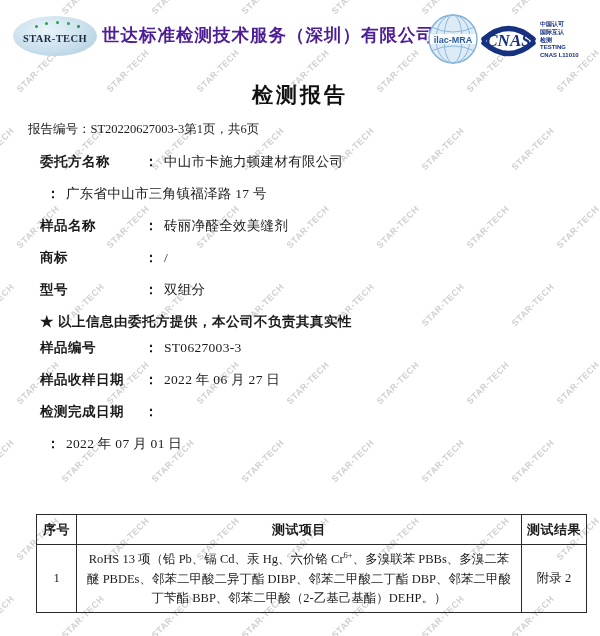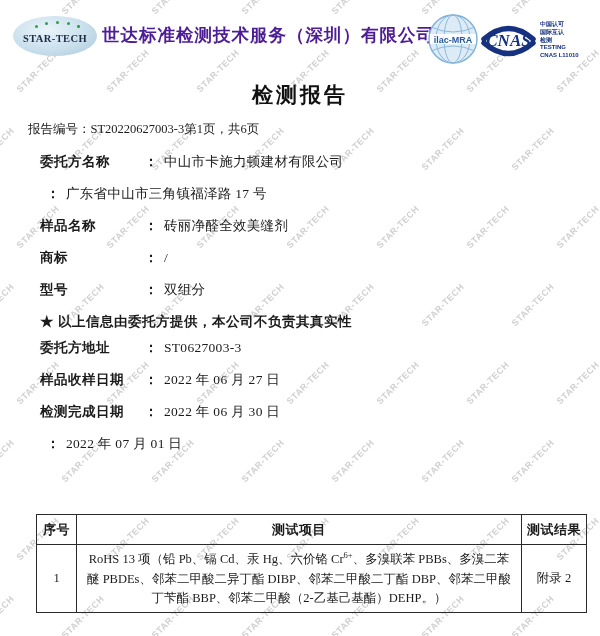--- a/index.html
+++ b/index.html
@@ -290,33 +290,32 @@
       </div>
       <div class="info-row">
         <span class="info-label">型号</span>
         <span class="info-colon">：</span>
         <span class="info-value">双组分</span>
       </div>
 
       <div class="star-note">★ 以上信息由委托方提供，本公司不负责其真实性</div>
 
       <div class="info-row">
-        <span class="info-label">委托方地址</span>
+        <span class="info-label">样品编号</span>
         <span class="info-colon">：</span>
         <span class="info-value">ST0627003-3</span>
       </div>
       <div class="info-row">
         <span class="info-label">样品收样日期</span>
         <span class="info-colon">：</span>
         <span class="info-value">2022 年 06 月 27 日</span>
       </div>
       <div class="info-row">
         <span class="info-label">检测完成日期</span>
         <span class="info-colon">：</span>
-        <span class="info-value">2022 年 06 月 30 日</span>
       </div>
       <div class="info-row">
         <span class="info-colon">：</span>
         <span class="info-value">2022 年 07 月 01 日</span>
       </div>
     </div>
 
     <table class="result-table">
       <colgroup>
         <col class="col-no">

